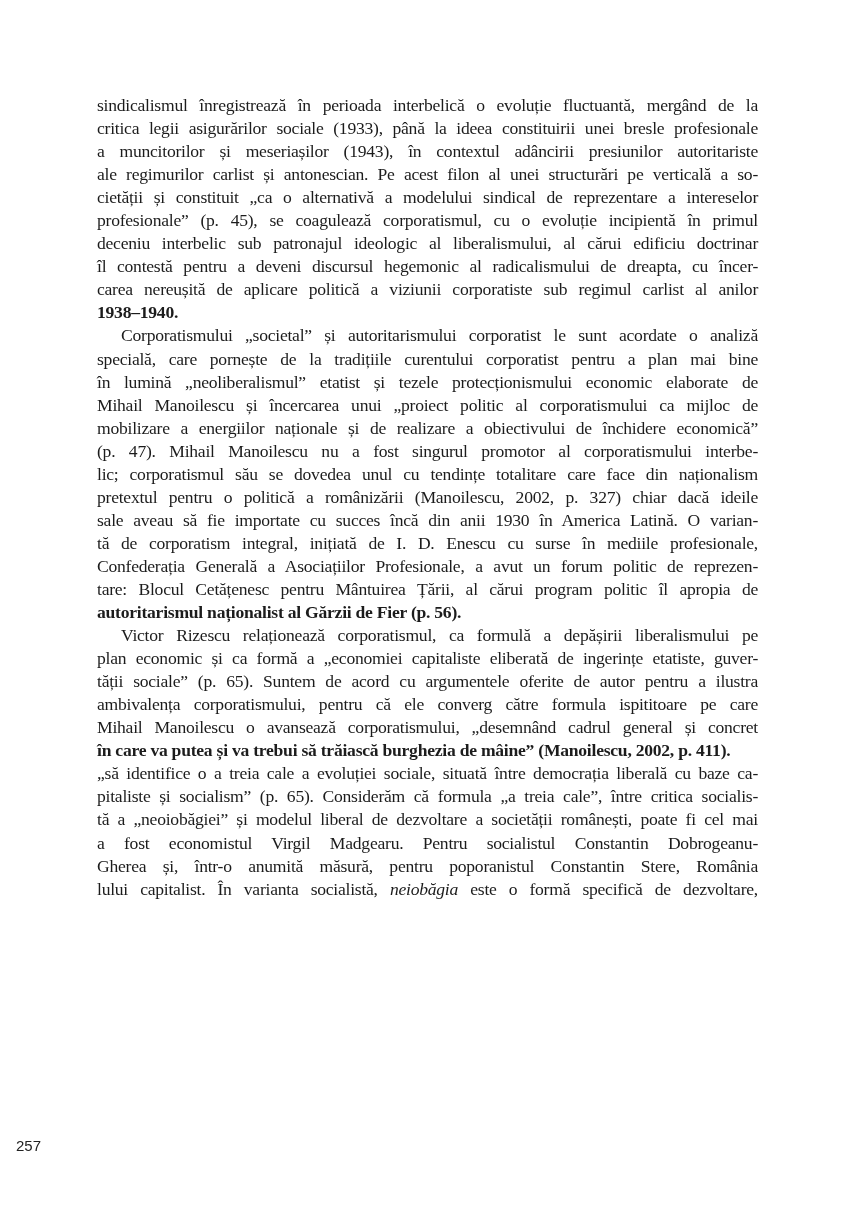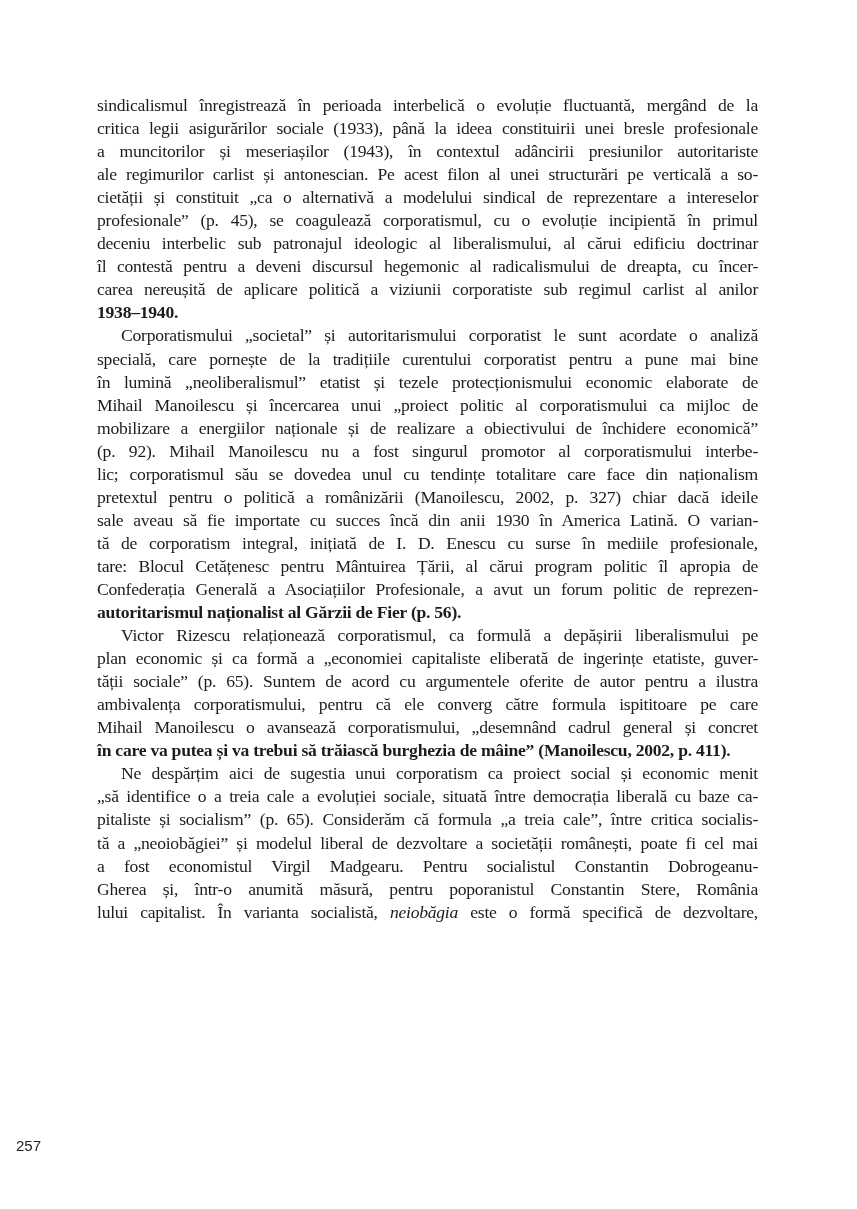--- a/index.html
+++ b/index.html
@@ -73,45 +73,44 @@
       <span class="line">cietății și constituit „ca o alternativă a modelului sindical de reprezentare a intereselor</span>
       <span class="line">profesionale” (p. 45), se coagulează corporatismul, cu o evoluție incipientă în primul</span>
       <span class="line">deceniu interbelic sub patronajul ideologic al liberalismului, al cărui edificiu doctrinar</span>
       <span class="line">îl contestă pentru a deveni discursul hegemonic al radicalismului de dreapta, cu încer-</span>
       <span class="line">carea nereușită de aplicare politică a viziunii corporatiste sub regimul carlist al anilor</span>
       <span class="line last">1938–1940.</span>
     </div>
 
     <div class="paragraph">
       <span class="line indent">Corporatismului „societal” și autoritarismului corporatist le sunt acordate o analiză</span>
-      <span class="line">specială, care pornește de la tradițiile curentului corporatist pentru a pune mai bine</span>
+      <span class="line">specială, care pornește de la tradițiile curentului corporatist pentru a plan mai bine</span>
       <span class="line">în lumină „neoliberalismul” etatist și tezele protecționismului economic elaborate de</span>
       <span class="line">Mihail Manoilescu și încercarea unui „proiect politic al corporatismului ca mijloc de</span>
       <span class="line">mobilizare a energiilor naționale și de realizare a obiectivului de închidere economică”</span>
-      <span class="line">(p. 92). Mihail Manoilescu nu a fost singurul promotor al corporatismului interbe-</span>
+      <span class="line">(p. 47). Mihail Manoilescu nu a fost singurul promotor al corporatismului interbe-</span>
       <span class="line">lic; corporatismul său se dovedea unul cu tendințe totalitare care face din naționalism</span>
       <span class="line">pretextul pentru o politică a românizării (Manoilescu, 2002, p. 327) chiar dacă ideile</span>
       <span class="line">sale aveau să fie importate cu succes încă din anii 1930 în America Latină. O varian-</span>
       <span class="line">tă de corporatism integral, inițiată de I. D. Enescu cu surse în mediile profesionale,</span>
+      <span class="line">Confederația Generală a Asociațiilor Profesionale, a avut un forum politic de reprezen-</span>
       <span class="line">tare: Blocul Cetățenesc pentru Mântuirea Țării, al cărui program politic îl apropia de</span>
-      <span class="line">Confederația Generală a Asociațiilor Profesionale, a avut un forum politic de reprezen-</span>
       <span class="line last">autoritarismul naționalist al Gărzii de Fier (p. 56).</span>
     </div>
 
     <div class="paragraph">
       <span class="line indent">Victor Rizescu relaționează corporatismul, ca formulă a depășirii liberalismului pe</span>
       <span class="line">plan economic și ca formă a „economiei capitaliste eliberată de ingerințe etatiste, guver-</span>
       <span class="line">tății sociale” (p. 65). Suntem de acord cu argumentele oferite de autor pentru a ilustra</span>
       <span class="line">ambivalența corporatismului, pentru că ele converg către formula ispititoare pe care</span>
       <span class="line">Mihail Manoilescu o avansează corporatismului, „desemnând cadrul general și concret</span>
       <span class="line last">în care va putea și va trebui să trăiască burghezia de mâine” (Manoilescu, 2002, p. 411).</span>
     </div>
 
     <div class="paragraph">
-      <span class="line indent">Ne despărțim aici de sugestia unui corporatism ca proiect social și economic menit</span>
       <span class="line">„să identifice o a treia cale a evoluției sociale, situată între democrația liberală cu baze ca-</span>
       <span class="line">pitaliste și socialism” (p. 65). Considerăm că formula „a treia cale”, între critica socialis-</span>
       <span class="line">tă a „neoiobăgiei” și modelul liberal de dezvoltare a societății românești, poate fi cel mai</span>
       <span class="line">a fost economistul Virgil Madgearu. Pentru socialistul Constantin Dobrogeanu-</span>
       <span class="line">Gherea și, într-o anumită măsură, pentru poporanistul Constantin Stere, România</span>
       <span class="line"><span>lului capitalist. În varianta socialistă, </span><em>neiobăgia</em><span> este o formă specifică de dezvoltare,</span></span>
     </div>
 
   </div>
 

